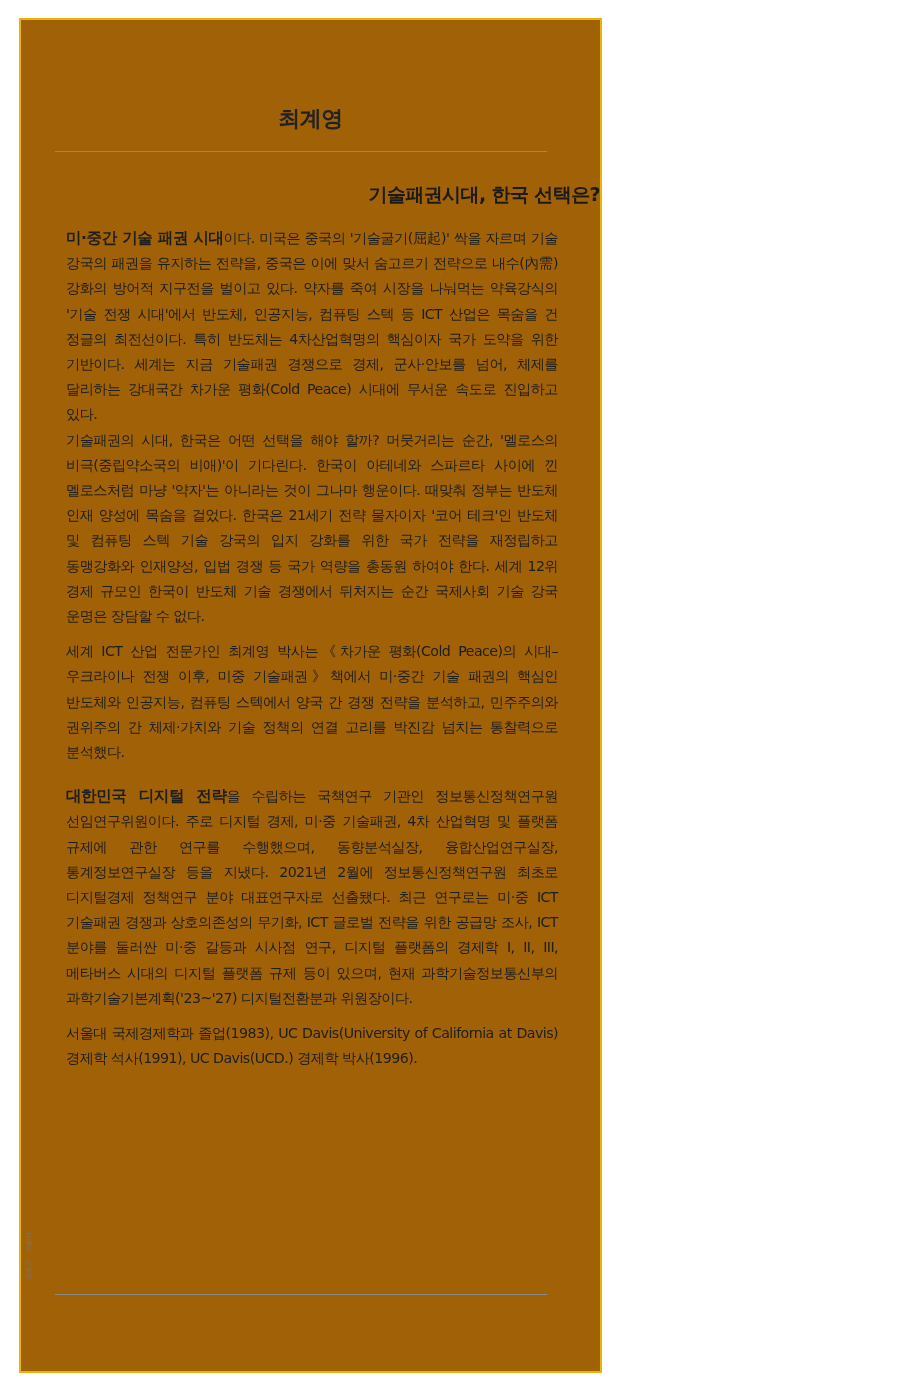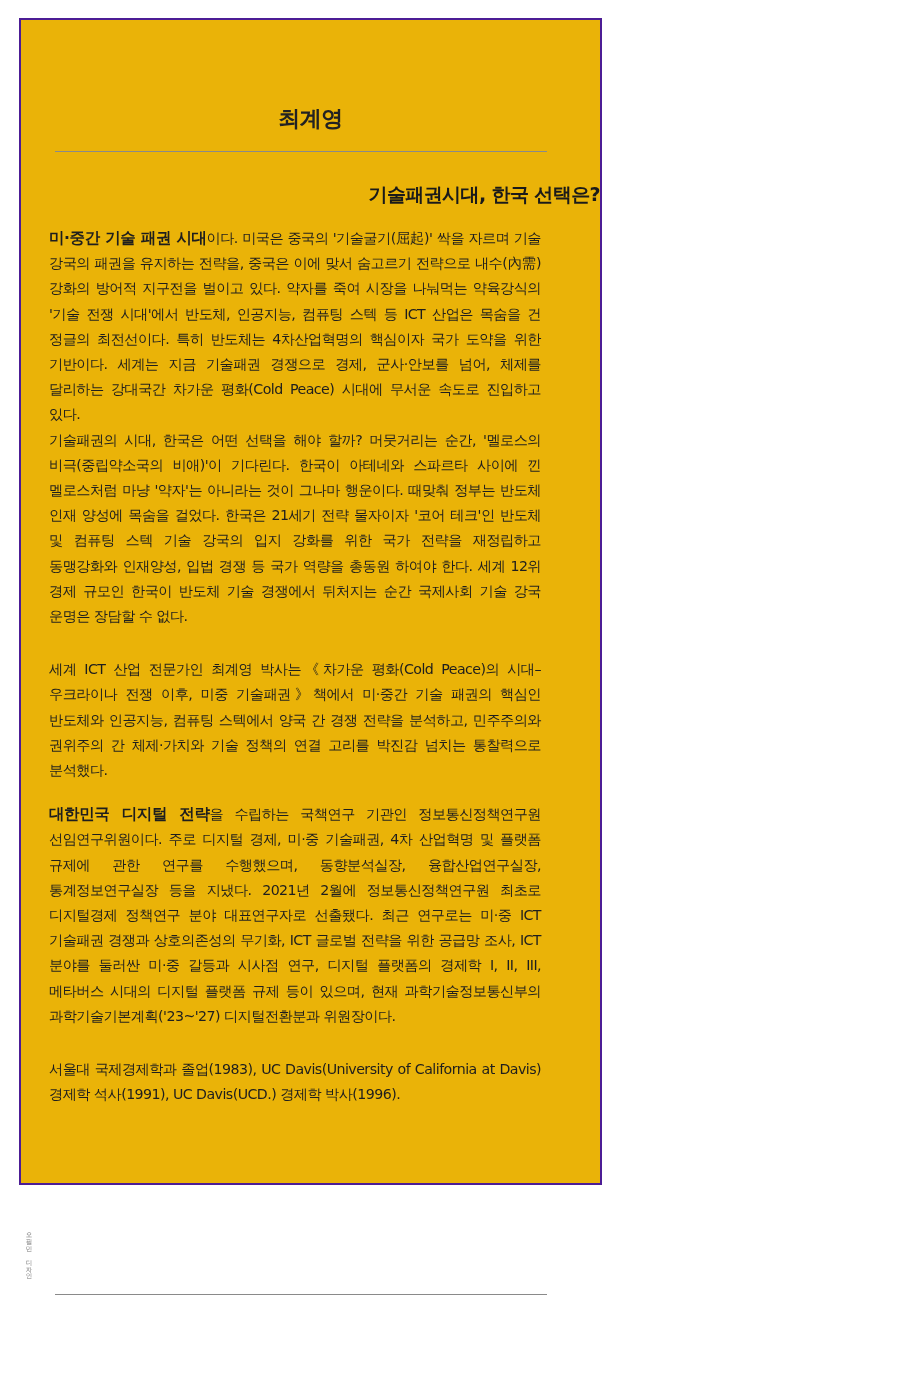--- a/index.html
+++ b/index.html
@@ -13,23 +13,23 @@
       position: relative;
       overflow: hidden;
       font-family: "DejaVu Sans", "Liberation Sans", sans-serif;
       color: #1a1a1a;
     }
     .page {
       position: absolute;
       left: 19px;
       top: 18px;
       width: 583px;
-      height: 1167px;
-      border: 2px solid #4c1d95;
-      background: #eab308;
+      height: 1355px;
+      border: 2px solid #eab308;
+      background: #a16207;
       box-sizing: border-box;
     }
     .author-name {
       position: absolute;
       left: 0;
       right: 0;
       top: 84px;
       text-align: center;
       font-size: 22px;
       font-weight: bold;
@@ -51,35 +51,35 @@
       right: 0;
       top: 162px;
       text-align: right;
       font-size: 19px;
       font-weight: bold;
       letter-spacing: -0.6px;
       color: #1a1a1a;
     }
     .body {
       position: absolute;
-      left: 28px;
+      left: 45px;
       width: 492px;
       top: 206px;
       font-size: 14.2px;
       line-height: 25.2px;
       letter-spacing: -0.55px;
       text-align: justify;
       word-break: keep-all;
       color: #1e1e1e;
     }
     .body p {
       margin: 0;
     }
     .body p.gap {
-      margin-top: 28px;
+      margin-top: 10px;
     }
     .body p.gap-lg {
       margin-top: 19px;
     }
     .body b {
       font-size: 15.5px;
       letter-spacing: -0.4px;
     }
     .side-credit {
       position: absolute;

